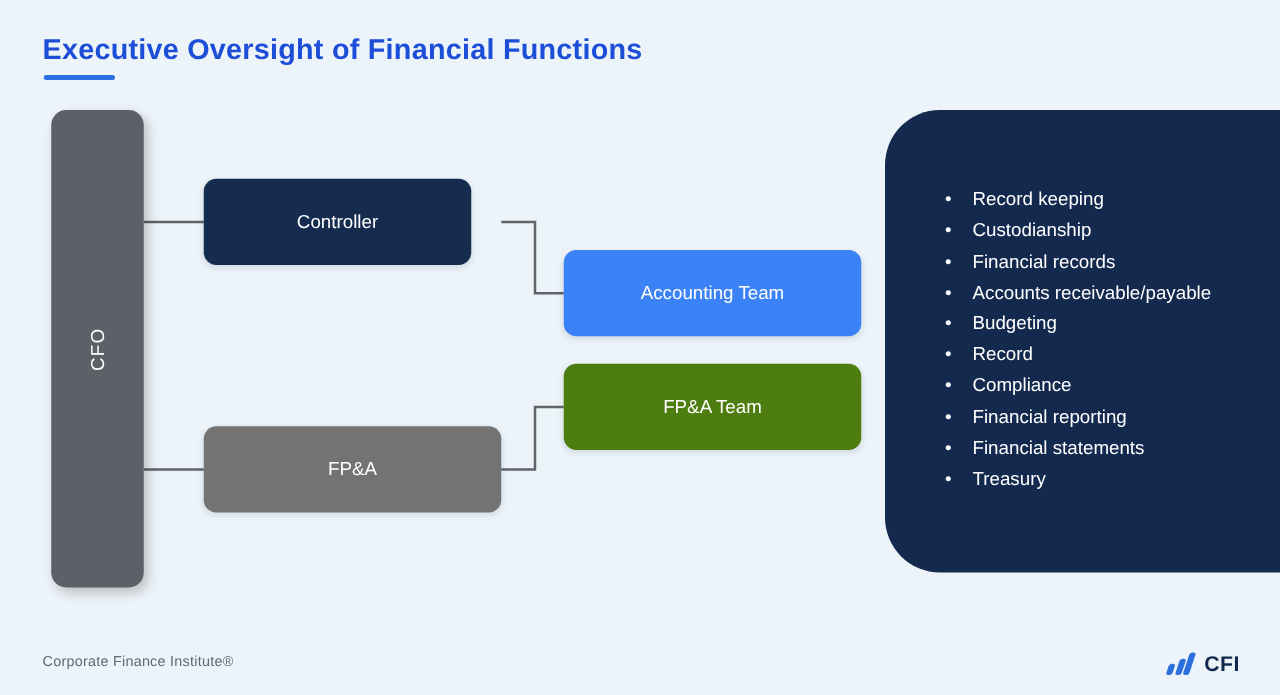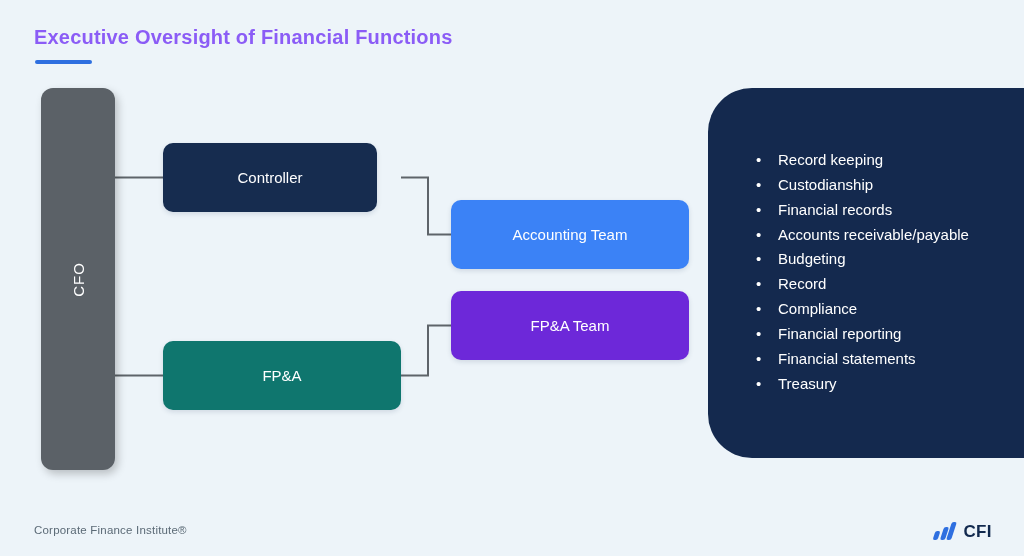--- a/index.html
+++ b/index.html
@@ -3,40 +3,40 @@
 <meta charset="utf-8">
 <style>
   html,body { margin:0; padding:0; background:#dfe7ee; }
   .canvas {
     position:relative; width:1024px; height:556px;
     background:#edf4f9; overflow:hidden;
     font-family:"Liberation Sans", sans-serif;
   }
   .page-title {
     position:absolute; left:34px; top:26px;
-    font-size:20px; font-weight:bold; color:#8b5cf6; letter-spacing:.2px;
+    font-size:23px; font-weight:bold; color:#1d4ed8; letter-spacing:.2px;
   }
   .title-underline {
     position:absolute; left:35px; top:60px; width:57px; height:4px;
     background:#2e6fe0; border-radius:2px;
   }
   .node {
     position:absolute; display:flex; align-items:center; justify-content:center;
     color:#ffffff; font-size:15px; border-radius:10px;
     box-shadow:0 2px 5px rgba(16,38,75,.13);
   }
   .cfo-box {
     left:41px; top:88px; width:74px; height:382px; border-radius:12px;
     background:#5b6167; box-shadow:3px 4px 9px rgba(0,0,0,.22);
   }
   .cfo-box .vtext { transform:rotate(-90deg); letter-spacing:1px; white-space:nowrap; }
   .node-controller { left:163px; top:143px; width:214px; height:69px; background:#162c4f; }
   .node-accounting { left:451px; top:200px; width:238px; height:69px; background:#3b82f6; }
-  .node-fpa-team   { left:451px; top:291px; width:238px; height:69px; background:#6d28d9; }
-  .node-fpa        { left:163px; top:341px; width:238px; height:69px; background:#0f766e; }
+  .node-fpa-team   { left:451px; top:291px; width:238px; height:69px; background:#4d7c0f; }
+  .node-fpa        { left:163px; top:341px; width:238px; height:69px; background:#737373; }
   .connectors { position:absolute; left:0; top:0; width:1024px; height:556px; pointer-events:none; }
   .panel {
     position:absolute; left:708px; top:88px; width:316px; height:370px;
     background:#14294e; border-radius:44px 0 0 44px;
   }
   .panel ul { list-style:none; margin:0; padding:60px 8px 0 48px; }
   .panel li {
     position:relative; padding-left:22px; color:#ffffff;
     font-size:15px; line-height:24.85px; white-space:nowrap;
   }

